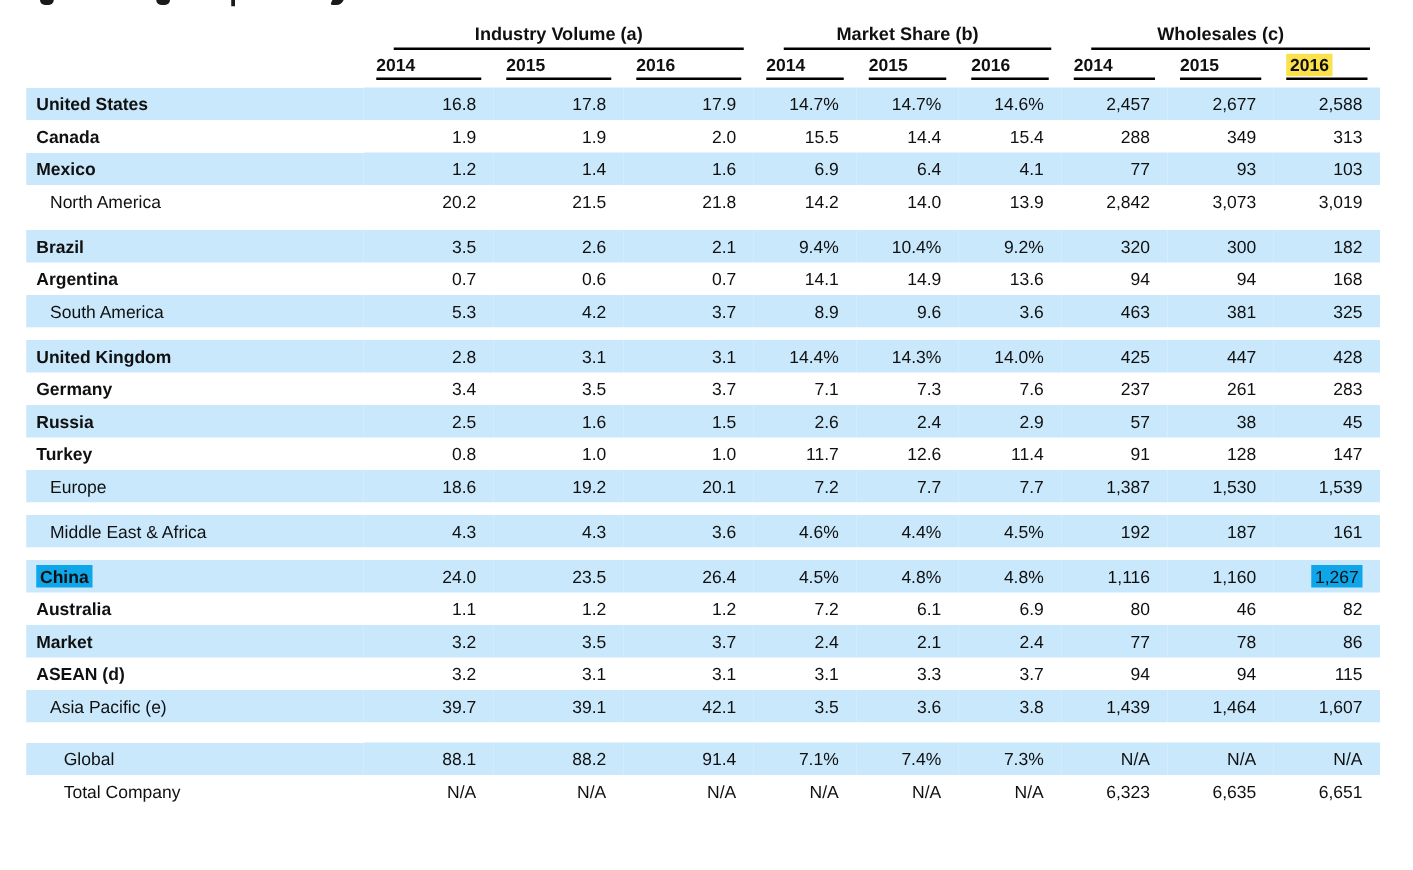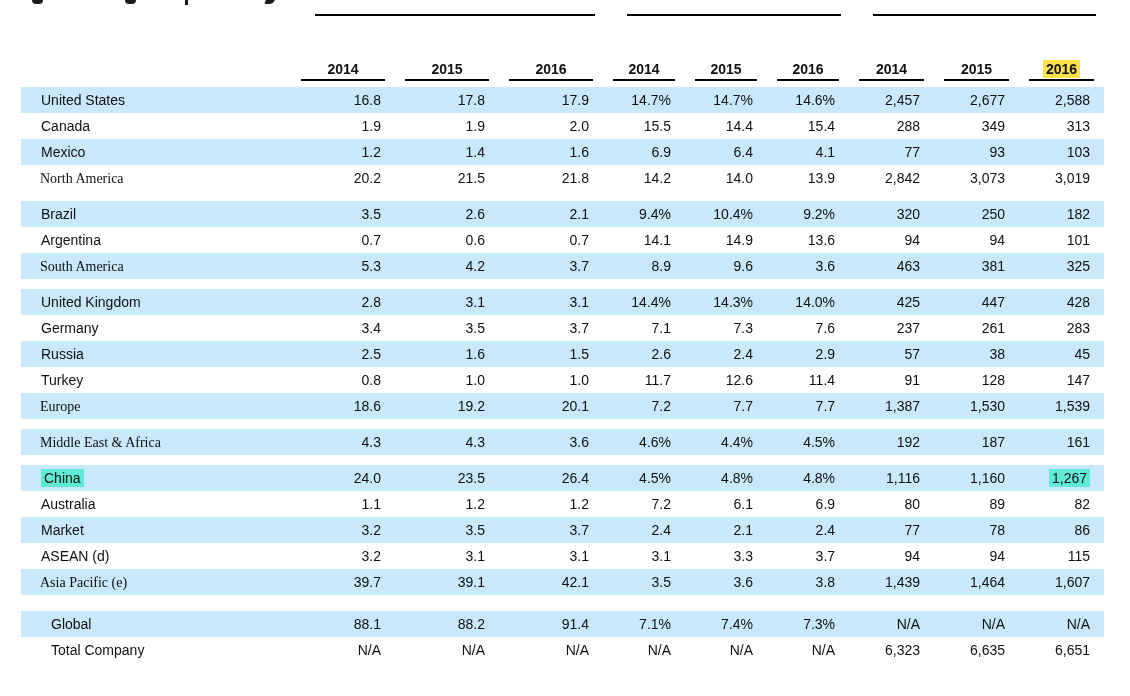--- a/index.html
+++ b/index.html
@@ -15,36 +15,36 @@
   #rem4{left:265px;top:0;width:9px;height:4px;transform:skewX(-25deg);border-radius:0 0 4px 2px;}
 
   table{border-collapse:collapse;table-layout:fixed;width:1083px;margin:14px 0 0 21px;}
   td,th{padding:0;font-size:14px;font-weight:normal;vertical-align:middle;}
 
   
   .gtitle{font-weight:bold;text-align:center;font-size:14.5px;padding:6px 0 2px 0;white-space:nowrap;}
   .gsub{font-weight:bold;text-align:center;padding:0 0 4px 0;white-space:nowrap;}
   .grule{height:2px;background:#000;margin:0 8px 0 24px;}
   th.year{padding:4px 10px 6px 10px;}
-  .ycell{text-align:center;font-weight:bold;margin-top:41px;}
+  .ycell{text-align:left;font-weight:bold;}
   .yline{height:2px;background:#000;margin-top:2px;}
 
   
   tbody td{height:26px;}
   tr.shade td{background:#c9e8fb;}
   td.label{white-space:nowrap;overflow:hidden;}
-  .ind0 span{margin-left:20px;}
-  .ind1 span{margin-left:19px;font-family:Liberation Serif, serif;}
+  .ind0 span{margin-left:8px;font-weight:bold;}
+  .ind1 span{margin-left:19px;}
   .ind2 span{margin-left:30px;}
   td.num{text-align:right;padding-right:14px;white-space:nowrap;}
   tr.spacer td{height:10px;background:#ffffff;}
   tr.spacer.big td{height:16px;}
 
   .hl-yellow{background:#fbe14c;padding:1px 3px;}
-  .hl-green{background:#5eead4;padding:1px 3px;}
+  .hl-green{background:#0ea5e9;padding:1px 3px;}
 </style>
 </head>
 <body>
 
 <div>
   <div class="remnant" id="rem1"></div>
   <div class="remnant" id="rem2"></div>
   <div class="remnant" id="rem3"></div>
   <div class="remnant" id="rem4"></div>
 </div>
@@ -58,20 +58,26 @@
     <col style="width:82px">
       <col style="width:82px">
       <col style="width:82px">
     <col style="width:85px">
       <col style="width:85px">
       <col style="width:85px">
   </colgroup>
   <thead>
     <tr>
       <td></td>
+      <th class="gtitle" colspan="3">Industry Volume (a)</th>
+      <th class="gtitle" colspan="3">Market Share (b)</th>
+      <th class="gtitle" colspan="3">Wholesales (c)</th>
+    </tr>
+    <tr>
+      <td></td>
       <td colspan="3">
           <div class="grule"></div>
         </td>
       <td colspan="3">
           <div class="grule"></div>
         </td>
       <td colspan="3">
           <div class="grule"></div>
         </td>
     </tr>
@@ -160,34 +166,34 @@
       </tr>
       <tr class="shade">
         <td class="label ind0"><span>Brazil</span></td>
         <td class="num"><span>3.5</span></td>
         <td class="num"><span>2.6</span></td>
         <td class="num"><span>2.1</span></td>
         <td class="num"><span>9.4%</span></td>
         <td class="num"><span>10.4%</span></td>
         <td class="num"><span>9.2%</span></td>
         <td class="num"><span>320</span></td>
-        <td class="num"><span>250</span></td>
+        <td class="num"><span>300</span></td>
         <td class="num"><span>182</span></td>
       </tr>
       <tr>
         <td class="label ind0"><span>Argentina</span></td>
         <td class="num"><span>0.7</span></td>
         <td class="num"><span>0.6</span></td>
         <td class="num"><span>0.7</span></td>
         <td class="num"><span>14.1</span></td>
         <td class="num"><span>14.9</span></td>
         <td class="num"><span>13.6</span></td>
         <td class="num"><span>94</span></td>
         <td class="num"><span>94</span></td>
-        <td class="num"><span>101</span></td>
+        <td class="num"><span>168</span></td>
       </tr>
       <tr class="shade">
         <td class="label ind1"><span>South America</span></td>
         <td class="num"><span>5.3</span></td>
         <td class="num"><span>4.2</span></td>
         <td class="num"><span>3.7</span></td>
         <td class="num"><span>8.9</span></td>
         <td class="num"><span>9.6</span></td>
         <td class="num"><span>3.6</span></td>
         <td class="num"><span>463</span></td>
@@ -289,21 +295,21 @@
       </tr>
       <tr>
         <td class="label ind0"><span>Australia</span></td>
         <td class="num"><span>1.1</span></td>
         <td class="num"><span>1.2</span></td>
         <td class="num"><span>1.2</span></td>
         <td class="num"><span>7.2</span></td>
         <td class="num"><span>6.1</span></td>
         <td class="num"><span>6.9</span></td>
         <td class="num"><span>80</span></td>
-        <td class="num"><span>89</span></td>
+        <td class="num"><span>46</span></td>
         <td class="num"><span>82</span></td>
       </tr>
       <tr class="shade">
         <td class="label ind0"><span>Market</span></td>
         <td class="num"><span>3.2</span></td>
         <td class="num"><span>3.5</span></td>
         <td class="num"><span>3.7</span></td>
         <td class="num"><span>2.4</span></td>
         <td class="num"><span>2.1</span></td>
         <td class="num"><span>2.4</span></td>

